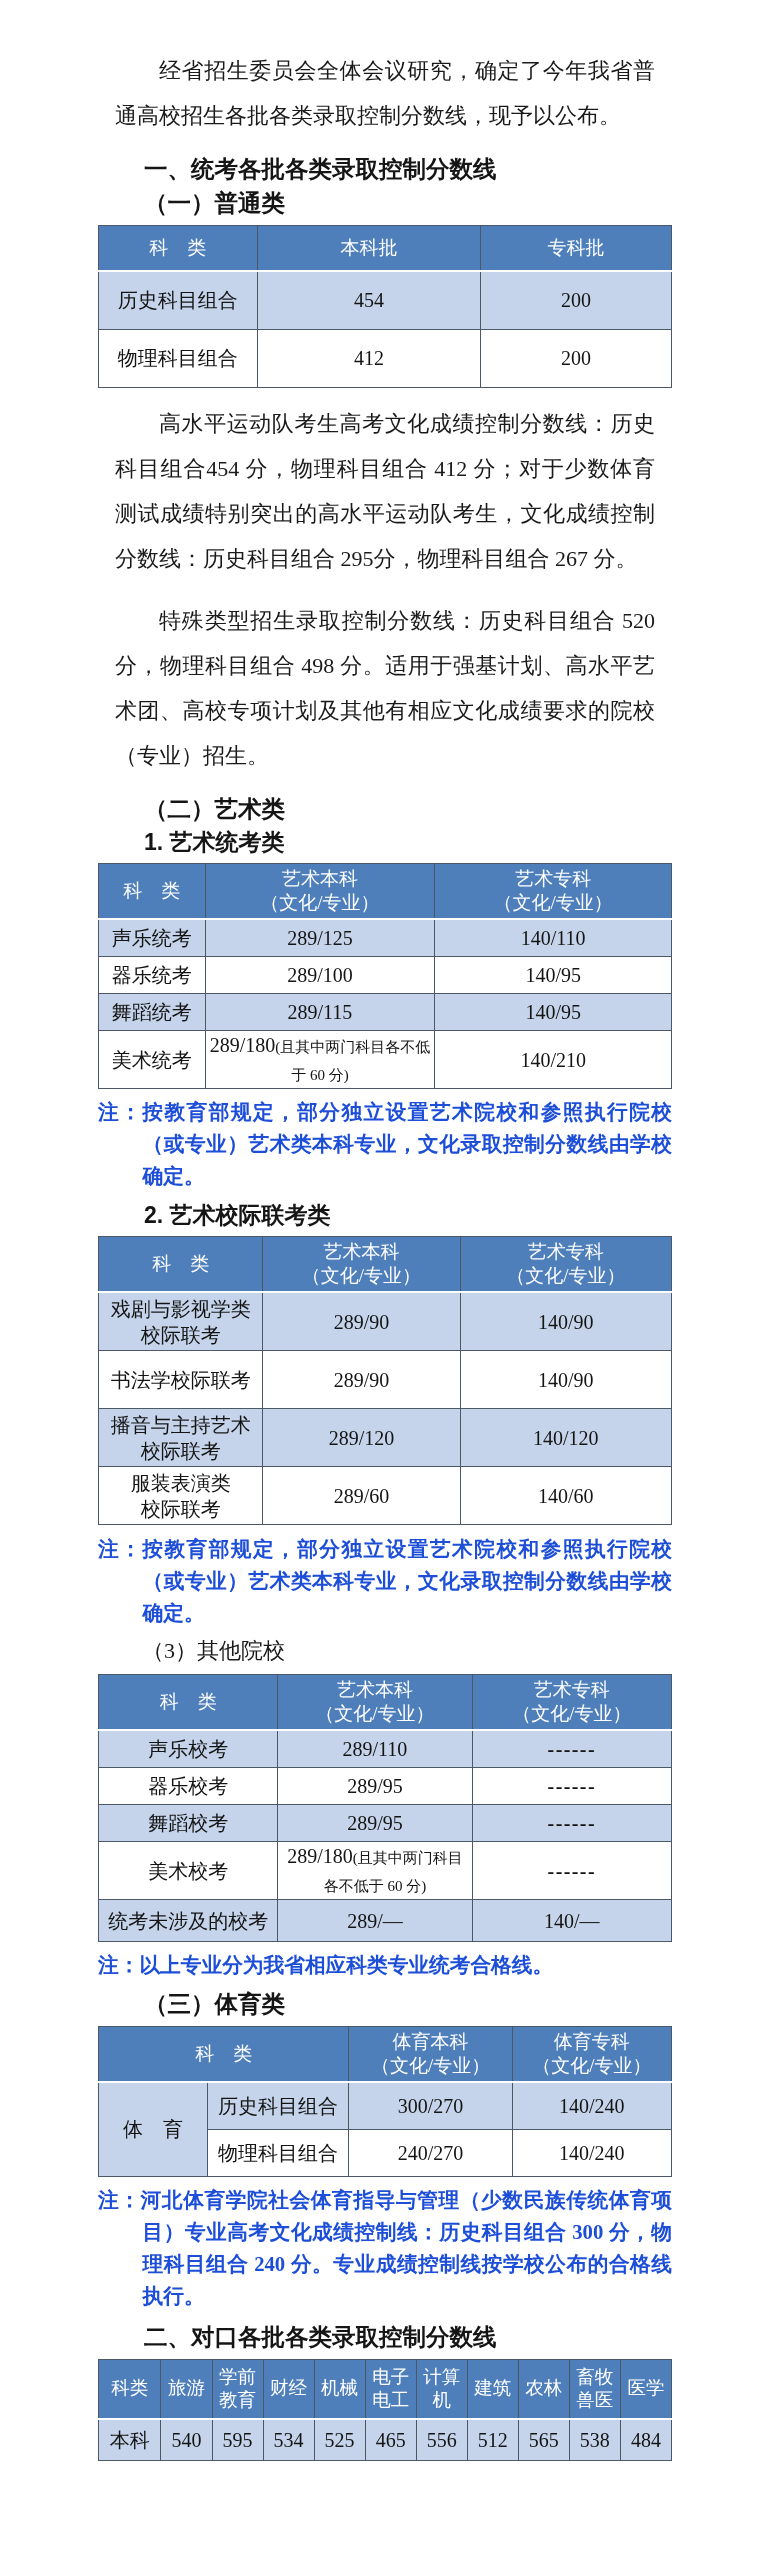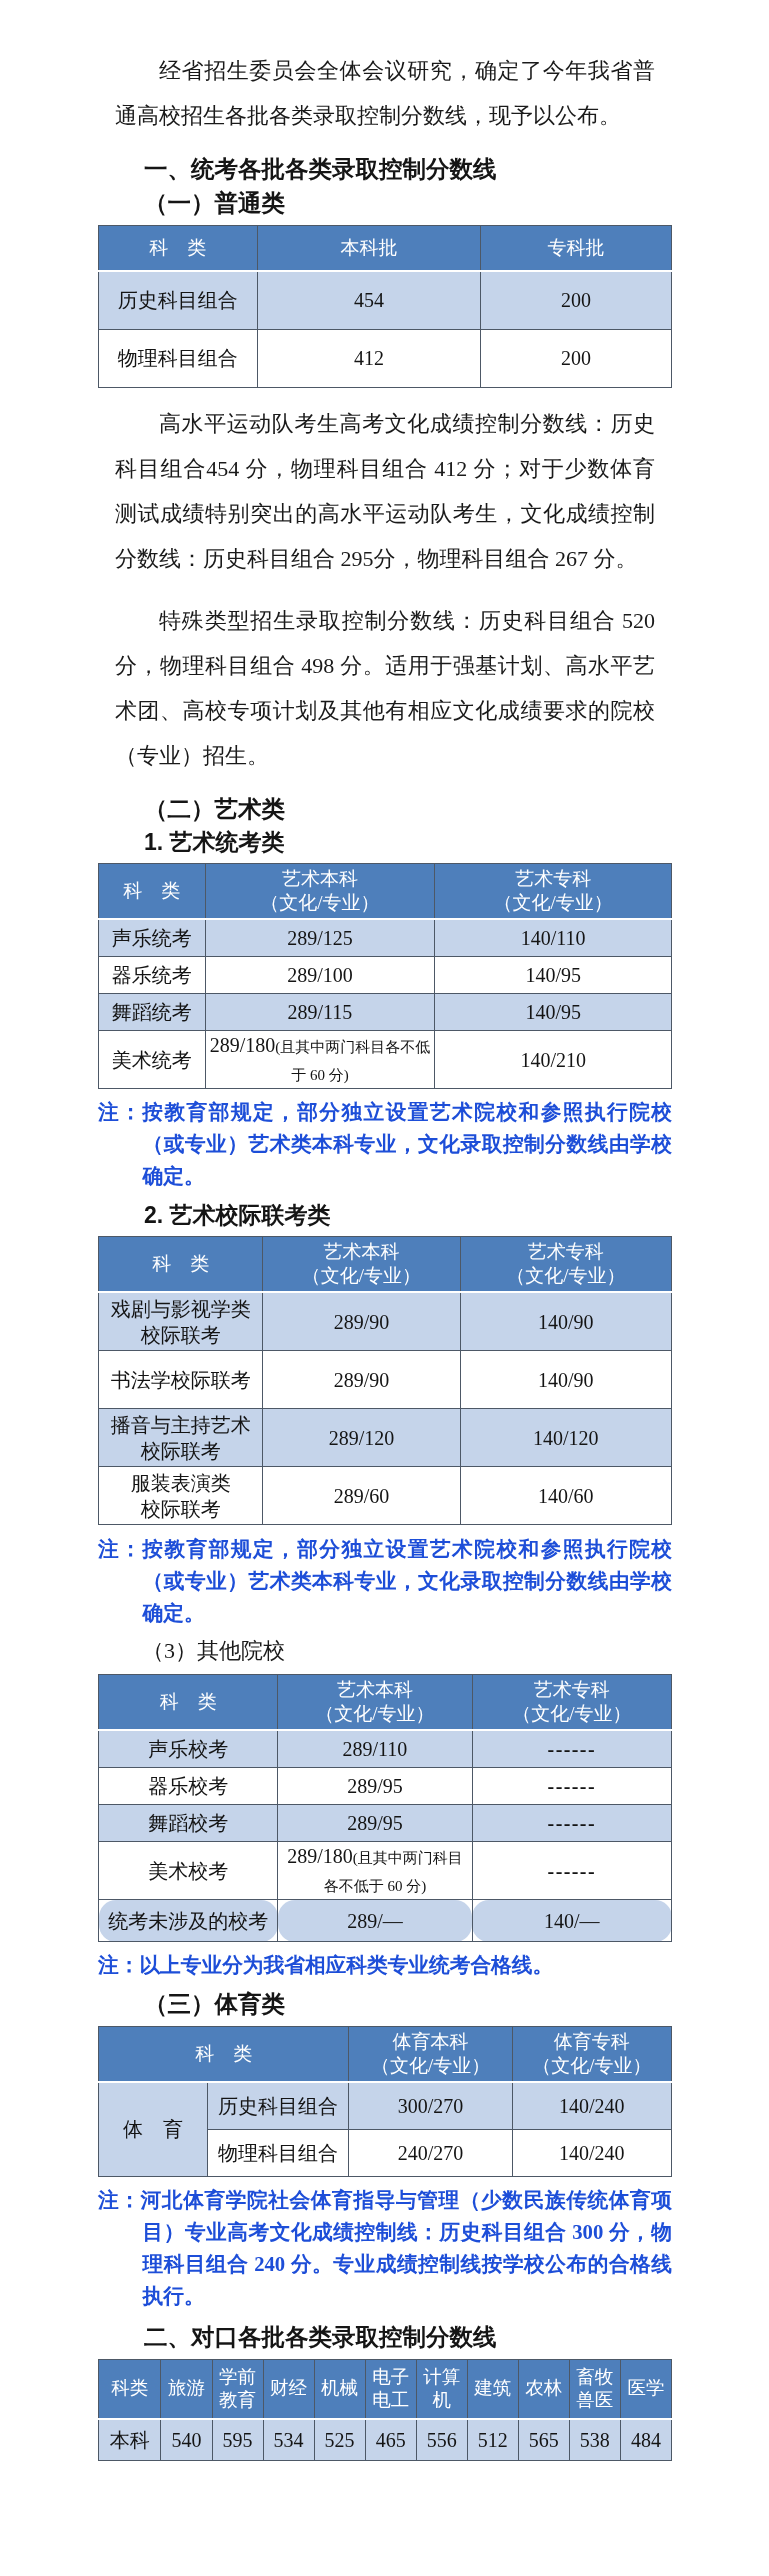--- a/index.html
+++ b/index.html
@@ -31,21 +31,21 @@
     white-space:pre-line;border-bottom:2.1px solid #ffffff;
   }
   td{font-size:20px;line-height:26px;white-space:pre-line;color:#141414;}
   tr.shade td{background:#c5d4ea;}
   .small{font-size:15px;}
   .dash{letter-spacing:1.4px;font-weight:700;}
   
   #t1 th{height:44px;} #t1 td{height:57px;}
   #t2 th{height:54px;} #t2 td{height:36px;} #t2 tr.tall td{height:57px;}
   #t3 th{height:54px;} #t3 td{height:57px;}
-  #t4 th{height:54px;} #t4 td{height:36px;} #t4 tr.tall td{height:57px;} #t4 tr.med td{height:41px;border-radius:17px;}
+  #t4 th{height:54px;} #t4 td{height:36px;} #t4 tr.tall td{height:57px;} #t4 tr.med td{height:41px;}
   #t5 th{height:54px;} #t5 td{height:46px;}
   #t6 th{height:58px;font-size:18.5px;line-height:23px;} #t6 td{height:40px;}
 </style>
 </head>
 <body>
 
 <div class="doc">
   <p class="para">经省招生委员会全体会议研究，确定了今年我省普通高校招生各批各类录取控制分数线，现予以公布。</p>
 
   <p class="hd h1">一、统考各批各类录取控制分数线</p>

